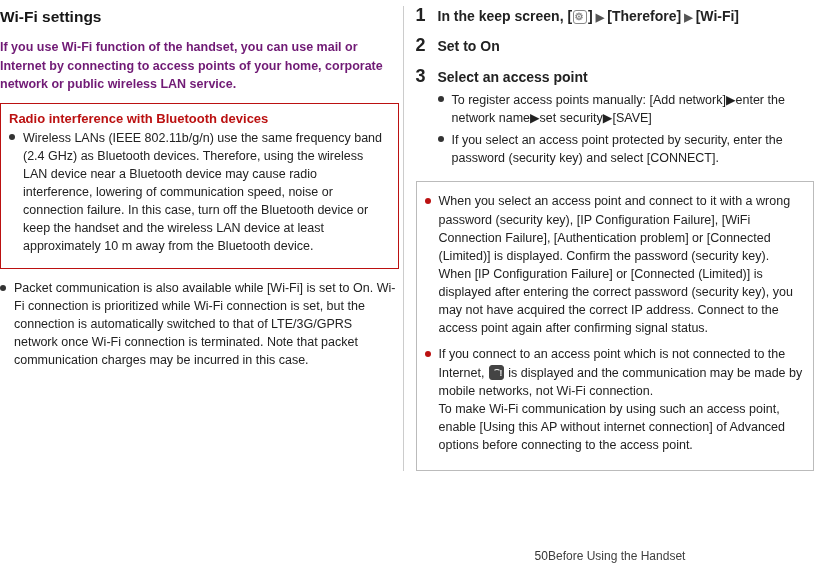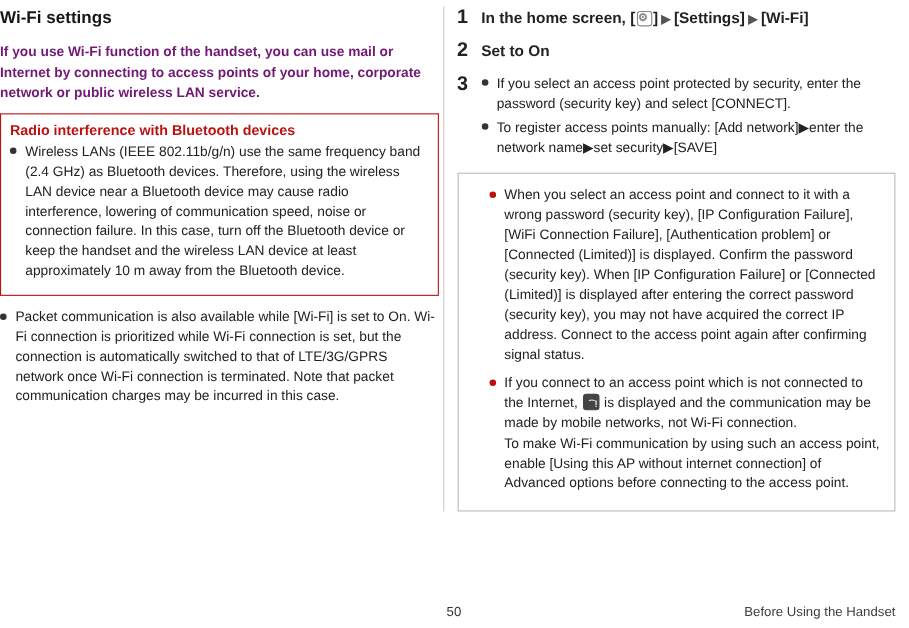--- a/index.html
+++ b/index.html
@@ -151,36 +151,36 @@
     .icon-wifi::after {
       content: "!";
       position: absolute;
       bottom: -1px; right: 0.5px;
       font-size: 8.5px;
       color: #eee;
       font-weight: bold;
     }
     .note-box {
       border: 1px solid #bbb;
-      padding: 10px 10px 8px 28px;
+      padding: 10px 10px 8px 8px;
       margin-top: 10px;
     }
     .note-box ul.bullets > li::before {
       background: #b11;
     }
     .note-box ul.bullets > li {
       margin-bottom: 8px;
     }
     .footer {
       position: absolute;
       bottom: 6px;
       left: 0;
       right: 12px;
       display: flex;
-      justify-content: space-between;
+      justify-content: center;
       padding-left: 0;
       font-size: 12px;
     }
     .page-num { margin-left: 406px; color: #333; }
     .footer-right { color: #404040; }
     .col-right {
       border-left: 1px solid #ccc;
       padding-left: 12px;
     }
   </style>
@@ -202,38 +202,39 @@
     <ul class="bullets">
       <li>Packet communication is also available while [Wi-Fi] is set to On. Wi-Fi connection is prioritized while Wi-Fi connection is set, but the connection is automatically switched to that of LTE/3G/GPRS network once Wi-Fi connection is terminated. Note that packet communication charges may be incurred in this case.</li>
     </ul>
   </div>
 
   <div class="col col-right">
     <div class="step">
       <div class="step-num">1</div>
       <div class="step-body">
         <div class="step-title">
-          <span>In the home screen, [</span><span class="icon-set"></span><span>]</span><span class="arrow">▶</span><span>[Settings]</span><span class="arrow">▶</span><span>[Wi-Fi]</span>
+          <span>In the keep screen, [</span><span class="icon-set"></span><span>]</span><span class="arrow">▶</span><span>[Therefore]</span><span class="arrow">▶</span><span>[Wi-Fi]</span>
         </div>
       </div>
     </div>
 
     <div class="step">
       <div class="step-num">2</div>
       <div class="step-body">
         <div class="step-title">Set to On</div>
       </div>
     </div>
 
     <div class="step">
       <div class="step-num">3</div>
       <div class="step-body">
+        <div class="step-title">Select an access point</div>
         <ul class="bullets-inner">
+          <li>To register access points manually: [Add network]▶enter the network name▶set security▶[SAVE]</li>
           <li>If you select an access point protected by security, enter the password (security key) and select [CONNECT].</li>
-          <li>To register access points manually: [Add network]▶enter the network name▶set security▶[SAVE]</li>
         </ul>
       </div>
     </div>
 
     <div class="note-box">
       <ul class="bullets">
         <li>When you select an access point and connect to it with a wrong password (security key), [IP Configuration Failure], [WiFi Connection Failure], [Authentication problem] or [Connected (Limited)] is displayed. Confirm the password (security key). When [IP Configuration Failure] or [Connected (Limited)] is displayed after entering the correct password (security key), you may not have acquired the correct IP address. Connect to the access point again after confirming signal status.</li>
         <li id="note3">If you connect to an access point which is not connected to the Internet, <span class="icon-wifi"></span> is displayed and the communication may be made by mobile networks, not Wi-Fi connection.<br>To make Wi-Fi communication by using such an access point, enable [Using this AP without internet connection] of Advanced options before connecting to the access point.</li>
       </ul>
     </div>

